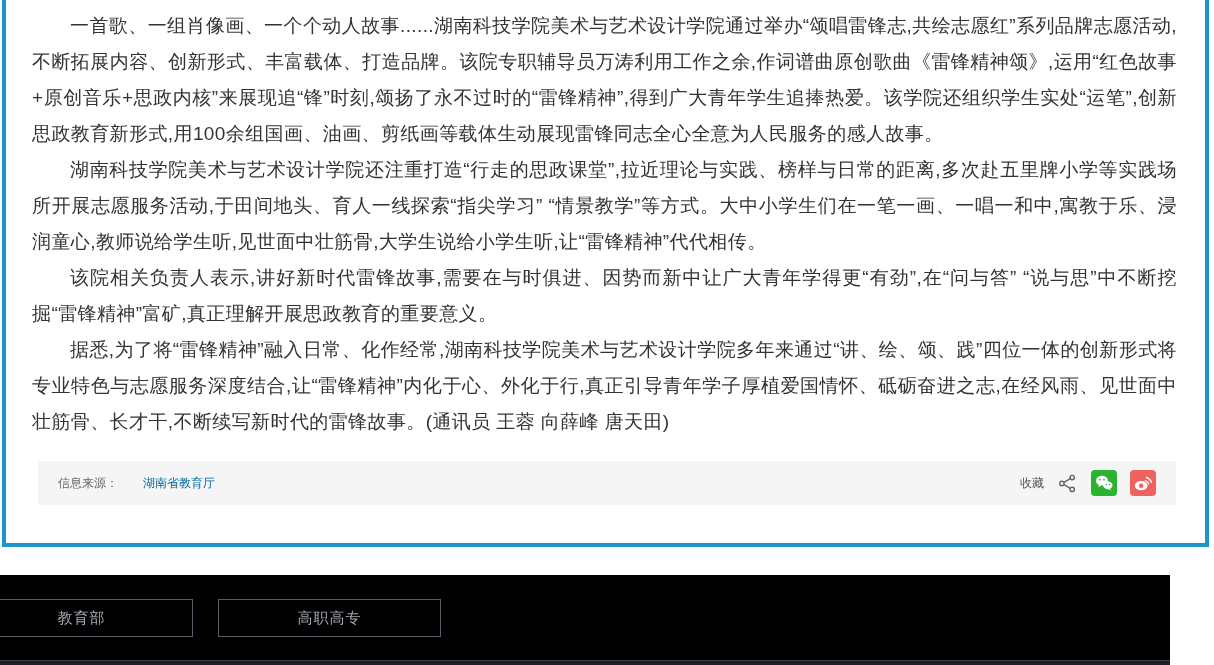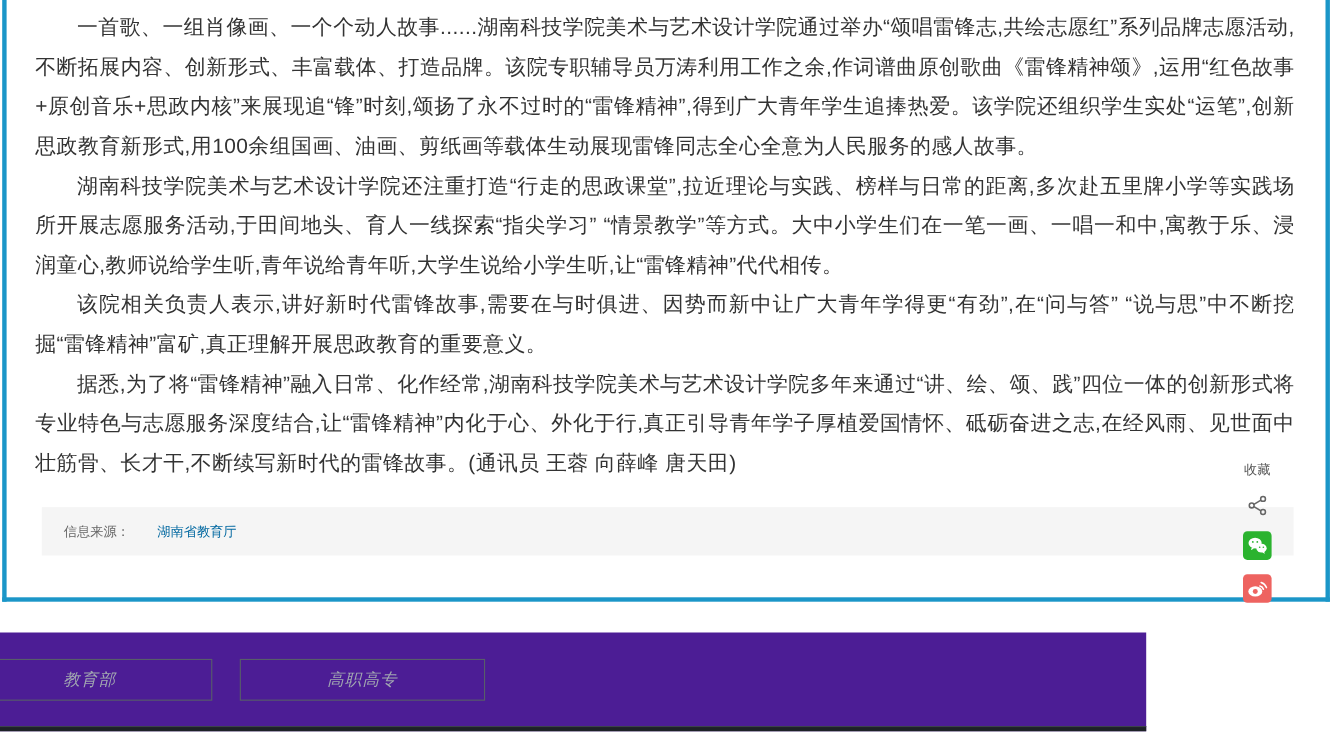--- a/index.html
+++ b/index.html
@@ -12,46 +12,46 @@
     background:#fff;
     border-left:4px solid #1b96c8; border-right:4px solid #1b96c8; border-bottom:4px solid #1b96c8; }
   .article { padding:8px 28px 0 26px; }
   .article p { font-size:19px; line-height:36px; color:#333; text-indent:2em;
     text-align:justify; letter-spacing:0.4px; }
 
   
   .source-bar { margin:21px 29px 0 32px; height:44px; background:#f5f5f5;
     display:flex; align-items:center; padding:0 20px; font-size:12px; color:#666; }
   .source-bar a { color:#0369a1; text-decoration:none; cursor:pointer;margin-left:25px; }
-  .source-right { margin-left:auto; display:flex; align-items:center; gap:13px;flex-direction:column; }
+  .source-right { margin-left:auto; display:flex; align-items:center; gap:13px; }
   .fav-label { color:#555; cursor:pointer; }
   .share-icon { display:flex; align-items:center; cursor:pointer; }
   .sq-icon { width:26px; height:26px; border-radius:4px; display:flex;
     align-items:center; justify-content:center; cursor:pointer; }
   .sq-icon.wechat { background:#2bb32f; }
   .sq-icon.weibo  { background:#ee6360; }
 
   
-  .footer { position:absolute; left:0; top:575px; width:1042px; height:90px; background:#4c1d95;font-style:italic; }
+  .footer { position:absolute; left:0; top:575px; width:1170px; height:90px; background:#000000; }
   .footer-links { display:flex; gap:25px; padding-top:24px; margin-left:-30px; }
   .footer-btn { flex:0 0 223px; height:38px; border:1px solid #575e69; color:#a2a8b1;
     font-size:15px; display:flex; align-items:center; justify-content:center;
     background:transparent; cursor:pointer; letter-spacing:1px; }
   .footer-strip { position:absolute; bottom:0; left:0; width:100%; height:5px;
     background:#1d2127; border-top:1px solid #3c424b; }
 </style>
 </head>
 <body>
 
 <div class="page">
 
   <div class="content-box">
     <div class="article">
       <p>一首歌、一组肖像画、一个个动人故事......湖南科技学院美术与艺术设计学院通过举办“颂唱雷锋志,共绘志愿红”系列品牌志愿活动,不断拓展内容、创新形式、丰富载体、打造品牌。该院专职辅导员万涛利用工作之余,作词谱曲原创歌曲《雷锋精神颂》,运用“红色故事+原创音乐+思政内核”来展现追“锋”时刻,颂扬了永不过时的“雷锋精神”,得到广大青年学生追捧热爱。该学院还组织学生实处“运笔”,创新思政教育新形式,用100余组国画、油画、剪纸画等载体生动展现雷锋同志全心全意为人民服务的感人故事。</p>
-      <p>湖南科技学院美术与艺术设计学院还注重打造“行走的思政课堂”,拉近理论与实践、榜样与日常的距离,多次赴五里牌小学等实践场所开展志愿服务活动,于田间地头、育人一线探索“指尖学习” “情景教学”等方式。大中小学生们在一笔一画、一唱一和中,寓教于乐、浸润童心,教师说给学生听,青年说给青年听,大学生说给小学生听,让“雷锋精神”代代相传。</p>
+      <p>湖南科技学院美术与艺术设计学院还注重打造“行走的思政课堂”,拉近理论与实践、榜样与日常的距离,多次赴五里牌小学等实践场所开展志愿服务活动,于田间地头、育人一线探索“指尖学习” “情景教学”等方式。大中小学生们在一笔一画、一唱一和中,寓教于乐、浸润童心,教师说给学生听,见世面中壮筋骨,大学生说给小学生听,让“雷锋精神”代代相传。</p>
       <p>该院相关负责人表示,讲好新时代雷锋故事,需要在与时俱进、因势而新中让广大青年学得更“有劲”,在“问与答” “说与思”中不断挖掘“雷锋精神”富矿,真正理解开展思政教育的重要意义。</p>
       <p>据悉,为了将“雷锋精神”融入日常、化作经常,湖南科技学院美术与艺术设计学院多年来通过“讲、绘、颂、践”四位一体的创新形式将专业特色与志愿服务深度结合,让“雷锋精神”内化于心、外化于行,真正引导青年学子厚植爱国情怀、砥砺奋进之志,在经风雨、见世面中壮筋骨、长才干,不断续写新时代的雷锋故事。(通讯员 王蓉 向薛峰 唐天田)</p>
     </div>
 
     <div class="source-bar">
       <span>信息来源：</span>
       <a>湖南省教育厅</a>
 
       <div class="source-right">
         <span class="fav-label">收藏</span>

